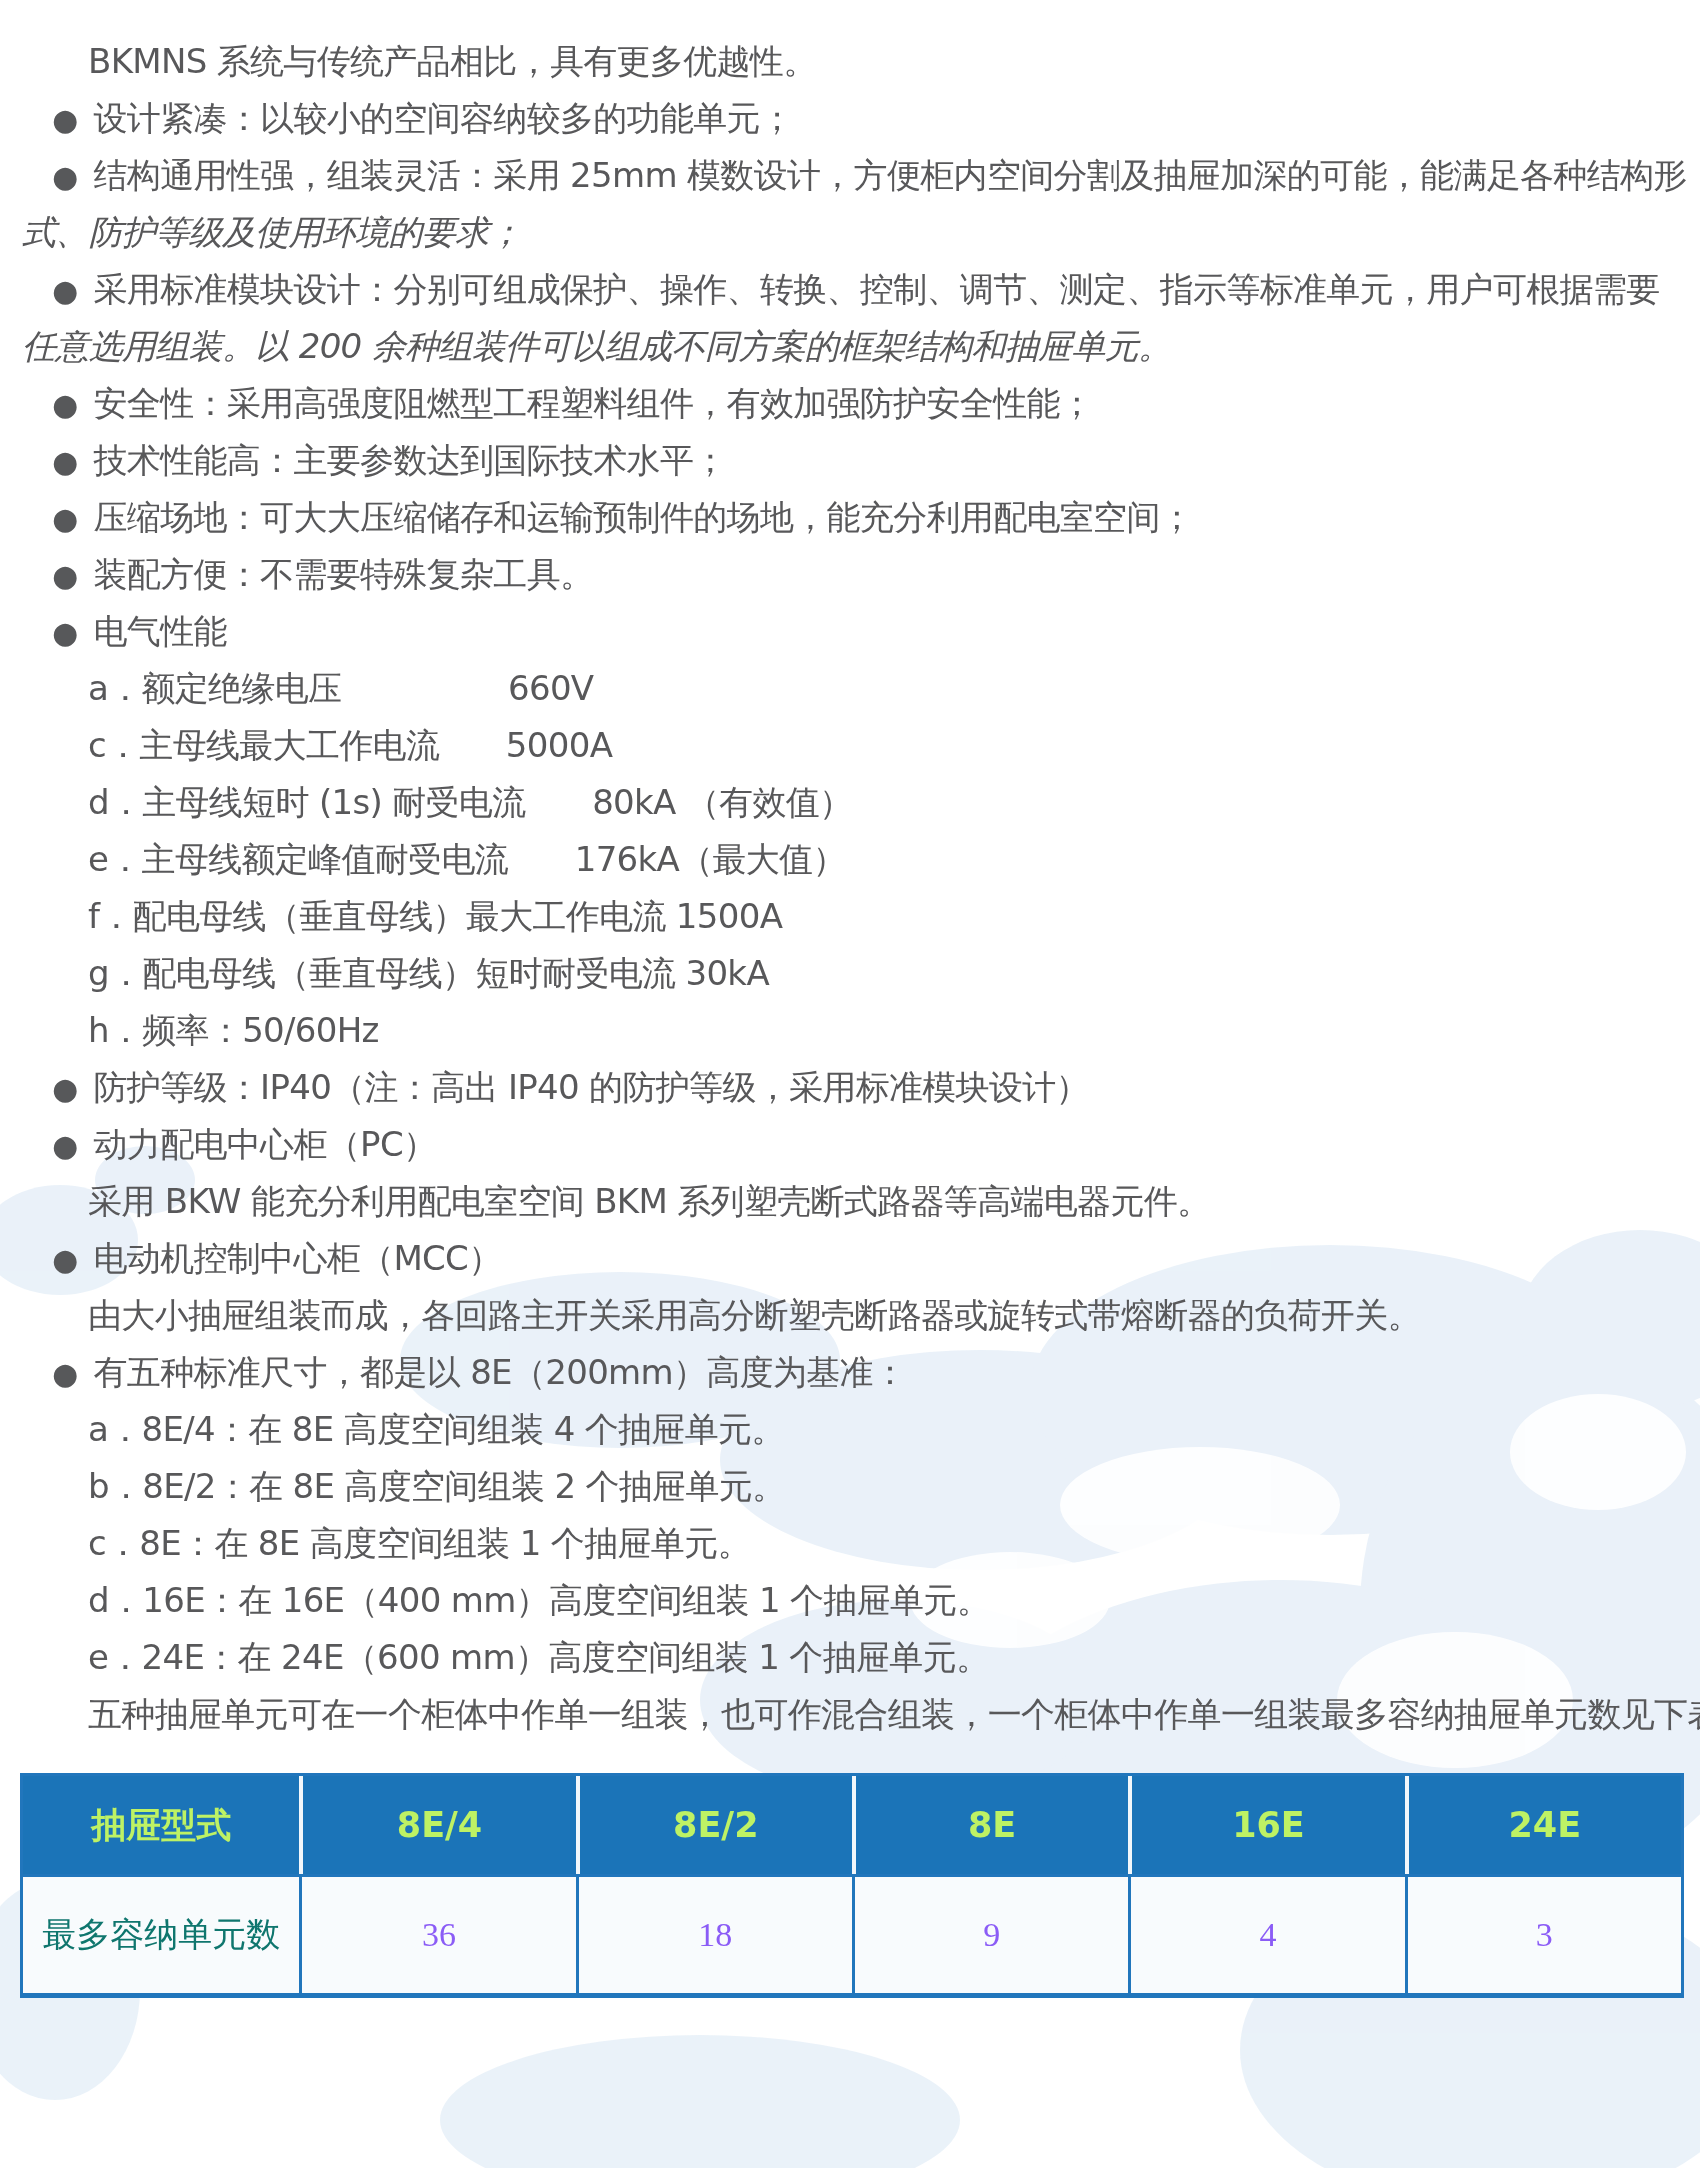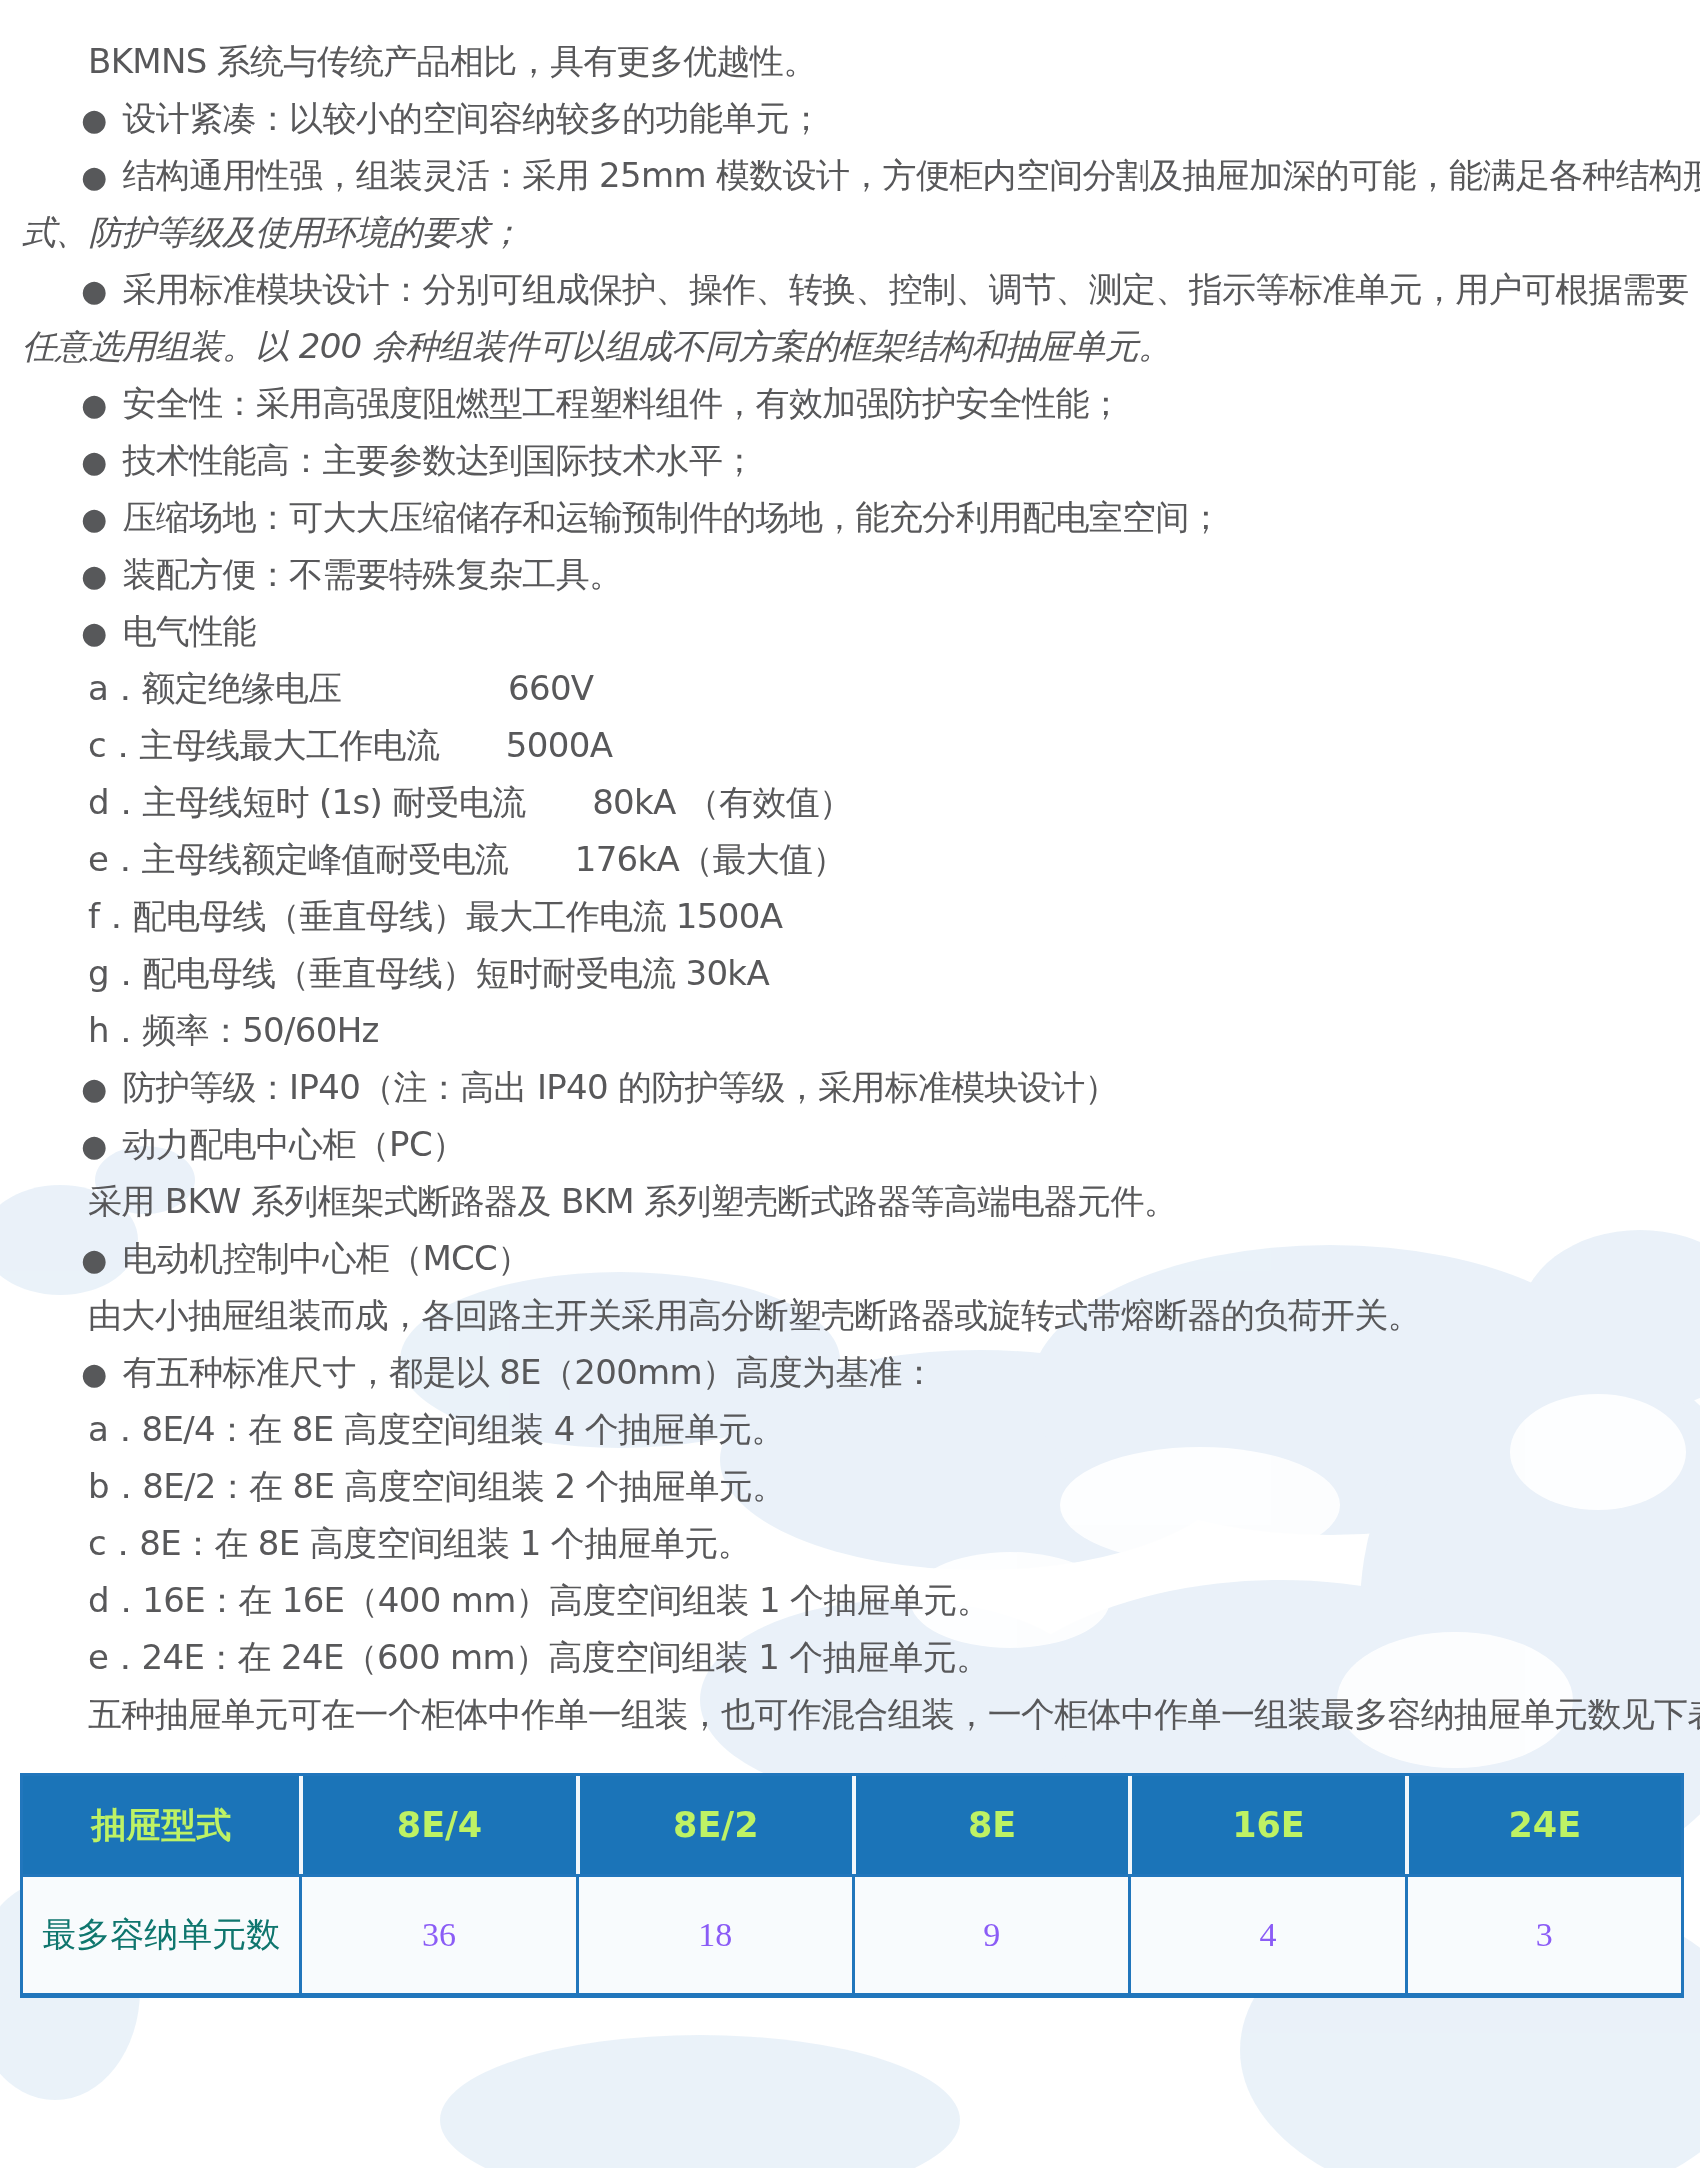--- a/index.html
+++ b/index.html
@@ -21,21 +21,21 @@
     padding-top: 33px;
   }
   .line {
     height: 57px; line-height: 57px;
     font-size: 34px; letter-spacing: -0.02em;
     color: #58585a;
     white-space: pre; overflow: visible;
   }
   .t-indent { padding-left: 88px; }
   .t-flush  { padding-left: 22px; font-style: italic; }
-  .t-bullet { padding-left: 81px; }
+  .t-bullet { padding-left: 52px; }
   .bullet {
     display: inline-block;
     font-size: 30px;
     margin-right: 16px;
     vertical-align: baseline;
     color: #57585a;
   }
 
   table.cap {
     position: relative; z-index: 2;
@@ -115,21 +115,21 @@
       <div class="line t-bullet"><span class="bullet">●</span><span>电气性能</span></div>
       <div class="line t-indent"><span>a．额定绝缘电压　　　　　660V</span></div>
       <div class="line t-indent"><span>c．主母线最大工作电流　　5000A</span></div>
       <div class="line t-indent"><span>d．主母线短时 (1s) 耐受电流　　80kA （有效值）</span></div>
       <div class="line t-indent"><span>e．主母线额定峰值耐受电流　　176kA（最大值）</span></div>
       <div class="line t-indent"><span>f．配电母线（垂直母线）最大工作电流 1500A</span></div>
       <div class="line t-indent"><span>g．配电母线（垂直母线）短时耐受电流 30kA</span></div>
       <div class="line t-indent"><span>h．频率：50/60Hz</span></div>
       <div class="line t-bullet"><span class="bullet">●</span><span>防护等级：IP40（注：高出 IP40 的防护等级，采用标准模块设计）</span></div>
       <div class="line t-bullet"><span class="bullet">●</span><span>动力配电中心柜（PC）</span></div>
-      <div class="line t-indent"><span>采用 BKW 系列框架式断路器及 BKM 系列塑壳断式路器等高端电器元件。</span></div>
+      <div class="line t-indent"><span>采用 BKW 能充分利用配电室空间 BKM 系列塑壳断式路器等高端电器元件。</span></div>
       <div class="line t-bullet"><span class="bullet">●</span><span>电动机控制中心柜（MCC）</span></div>
       <div class="line t-indent"><span>由大小抽屉组装而成，各回路主开关采用高分断塑壳断路器或旋转式带熔断器的负荷开关。</span></div>
       <div class="line t-bullet"><span class="bullet">●</span><span>有五种标准尺寸，都是以 8E（200mm）高度为基准：</span></div>
       <div class="line t-indent"><span>a．8E/4：在 8E 高度空间组装 4 个抽屉单元。</span></div>
       <div class="line t-indent"><span>b．8E/2：在 8E 高度空间组装 2 个抽屉单元。</span></div>
       <div class="line t-indent"><span>c．8E：在 8E 高度空间组装 1 个抽屉单元。</span></div>
       <div class="line t-indent"><span>d．16E：在 16E（400 mm）高度空间组装 1 个抽屉单元。</span></div>
       <div class="line t-indent"><span>e．24E：在 24E（600 mm）高度空间组装 1 个抽屉单元。</span></div>
       <div class="line t-indent"><span>五种抽屉单元可在一个柜体中作单一组装，也可作混合组装，一个柜体中作单一组装最多容纳抽屉单元数见下表：</span></div>
     </div>

